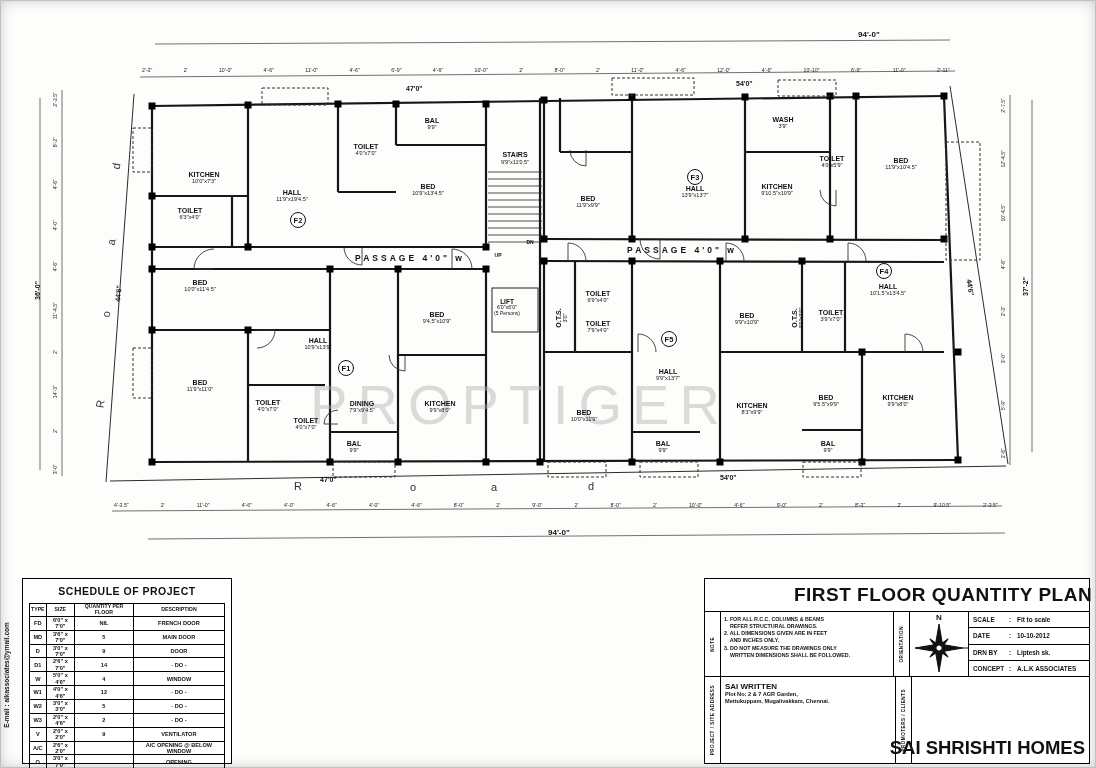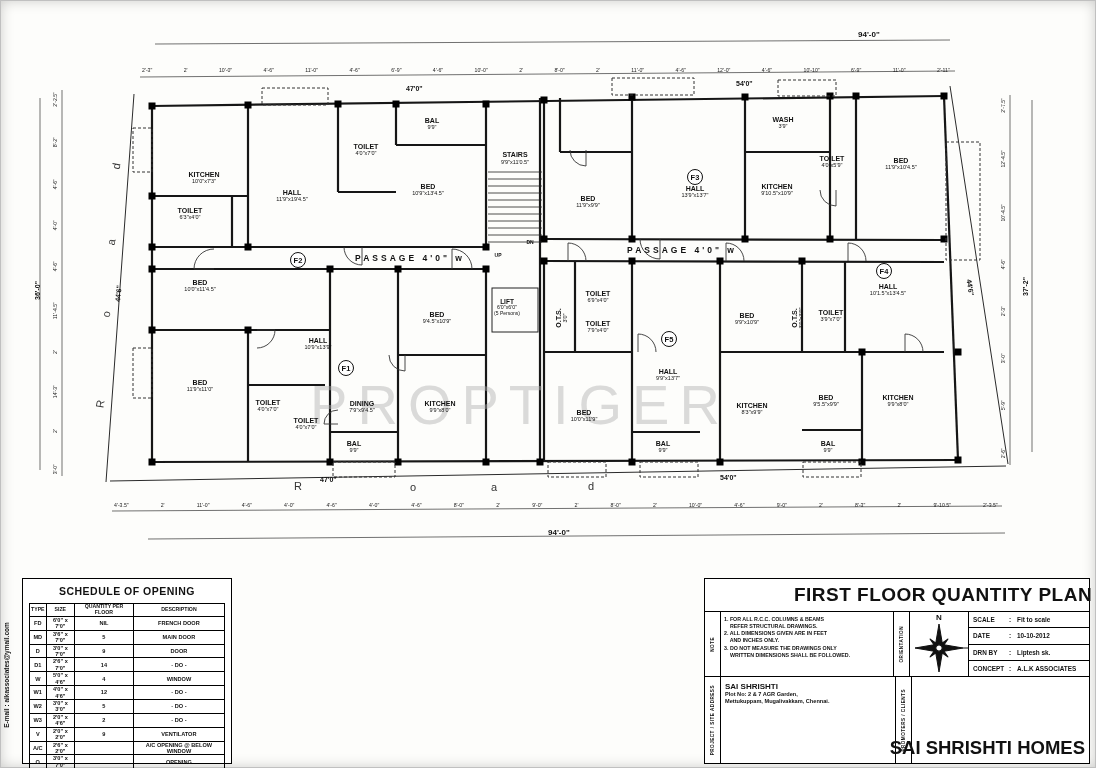--- a/index.html
+++ b/index.html
@@ -434,38 +434,38 @@
       </div>
       <div class="room" style="left: 888px; top: 290px;">
         <span class="rn">HALL</span>
         <span class="rs">10'1.5"x13'4.5"</span>
       </div>
       <div class="room" style="left: 898px; top: 401px;">
         <span class="rn">KITCHEN</span>
         <span class="rs">9'9"x8'0"</span>
       </div>
       <div class="fcircle" style="left: 346px; top: 368px;">F1</div>
-      <div class="fcircle" style="left: 298px; top: 220px; margin-top: 40px;">F2</div>
+      <div class="fcircle" style="left: 298px; top: 220px;">F2</div>
       <div class="fcircle" style="left: 695px; top: 177px;">F3</div>
       <div class="fcircle" style="left: 884px; top: 271px;">F4</div>
       <div class="fcircle" style="left: 669px; top: 339px;">F5</div>
       <div class="roadletter" style="left: 294px; top: 480px;">R</div>
       <div class="roadletter" style="left: 410px; top: 481px;">o</div>
       <div class="roadletter" style="left: 491px; top: 481px;">a</div>
       <div class="roadletter" style="left: 588px; top: 480px;">d</div>
       <div class="roadletter" style="left: 113px; top: 160px; transform: rotate(-80deg);">d</div>
       <div class="roadletter" style="left: 108px; top: 236px; transform: rotate(-80deg);">a</div>
       <div class="roadletter" style="left: 103px; top: 308px; transform: rotate(-80deg);">o</div>
       <div class="roadletter" style="left: 96px; top: 398px; transform: rotate(-80deg);">R</div>
     </div>
 
   <div id="email">E-mail : alkassociates@ymail.com</div>
 
   <div id="schedule">
-    <div class="sch-title">SCHEDULE OF OPENING</div>
+    <div class="sch-title">SCHEDULE OF PROJECT</div>
     <table>
       <thead>
           <tr id="sch-head">
             <th>TYPE</th>
             <th>SIZE</th>
             <th>QUANTITY PER FLOOR</th>
             <th>DESCRIPTION</th>
           </tr>
         </thead>
       <tbody id="sch-body">
@@ -590,21 +590,21 @@
             <span>A.L.K ASSOCIATES</span>
           </div>
         </div>
     </div>
 
     <div class="tb-bot">
       <div class="vstrip">
           <span>PROJECT / SITE ADDRESS</span>
         </div>
       <div class="projCell">
-        <div class="projName">SAI SHRISHTI</div>
+        <div class="projName">SAI WRITTEN</div>
         <div class="projAddr">Plot No: 2 &amp; 7 AGR Garden,</div>
         <div class="projAddr">Mettukuppam, Mugalivakkam, Chennai.</div>
       </div>
       <div class="vstrip">
           <span>PROMOTERS / CLIENTS</span>
         </div>
       <div class="companyCell">
         <div class="company">SAI SHRISHTI HOMES</div>
       </div>
     </div>

